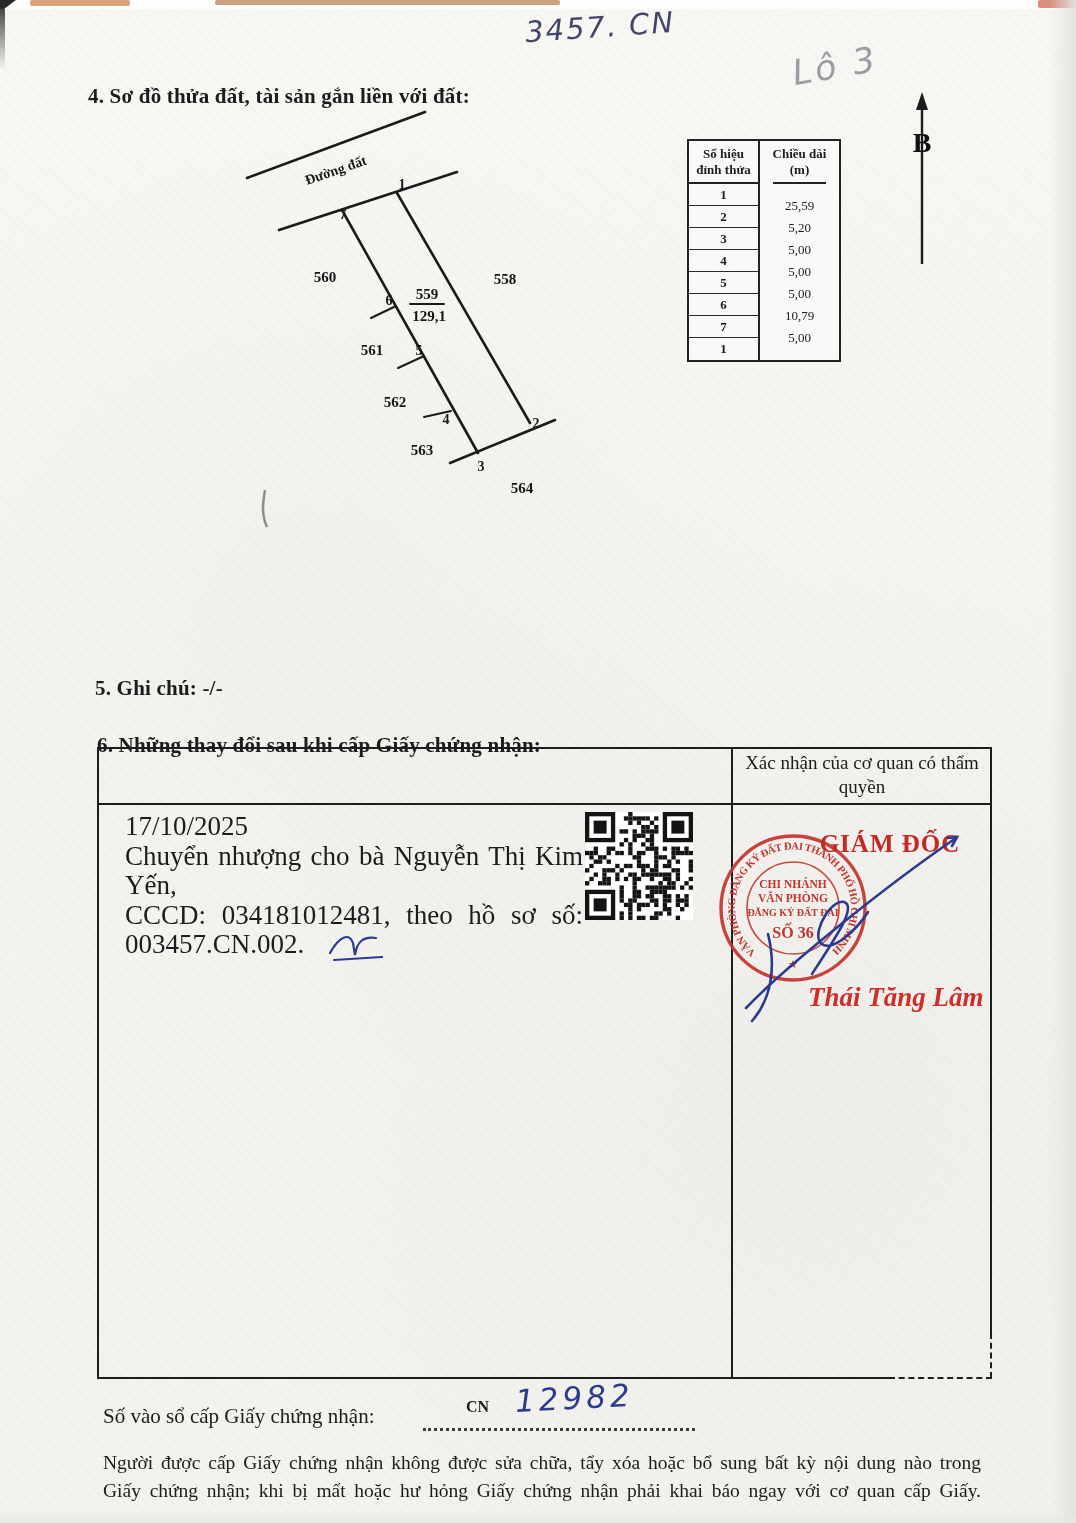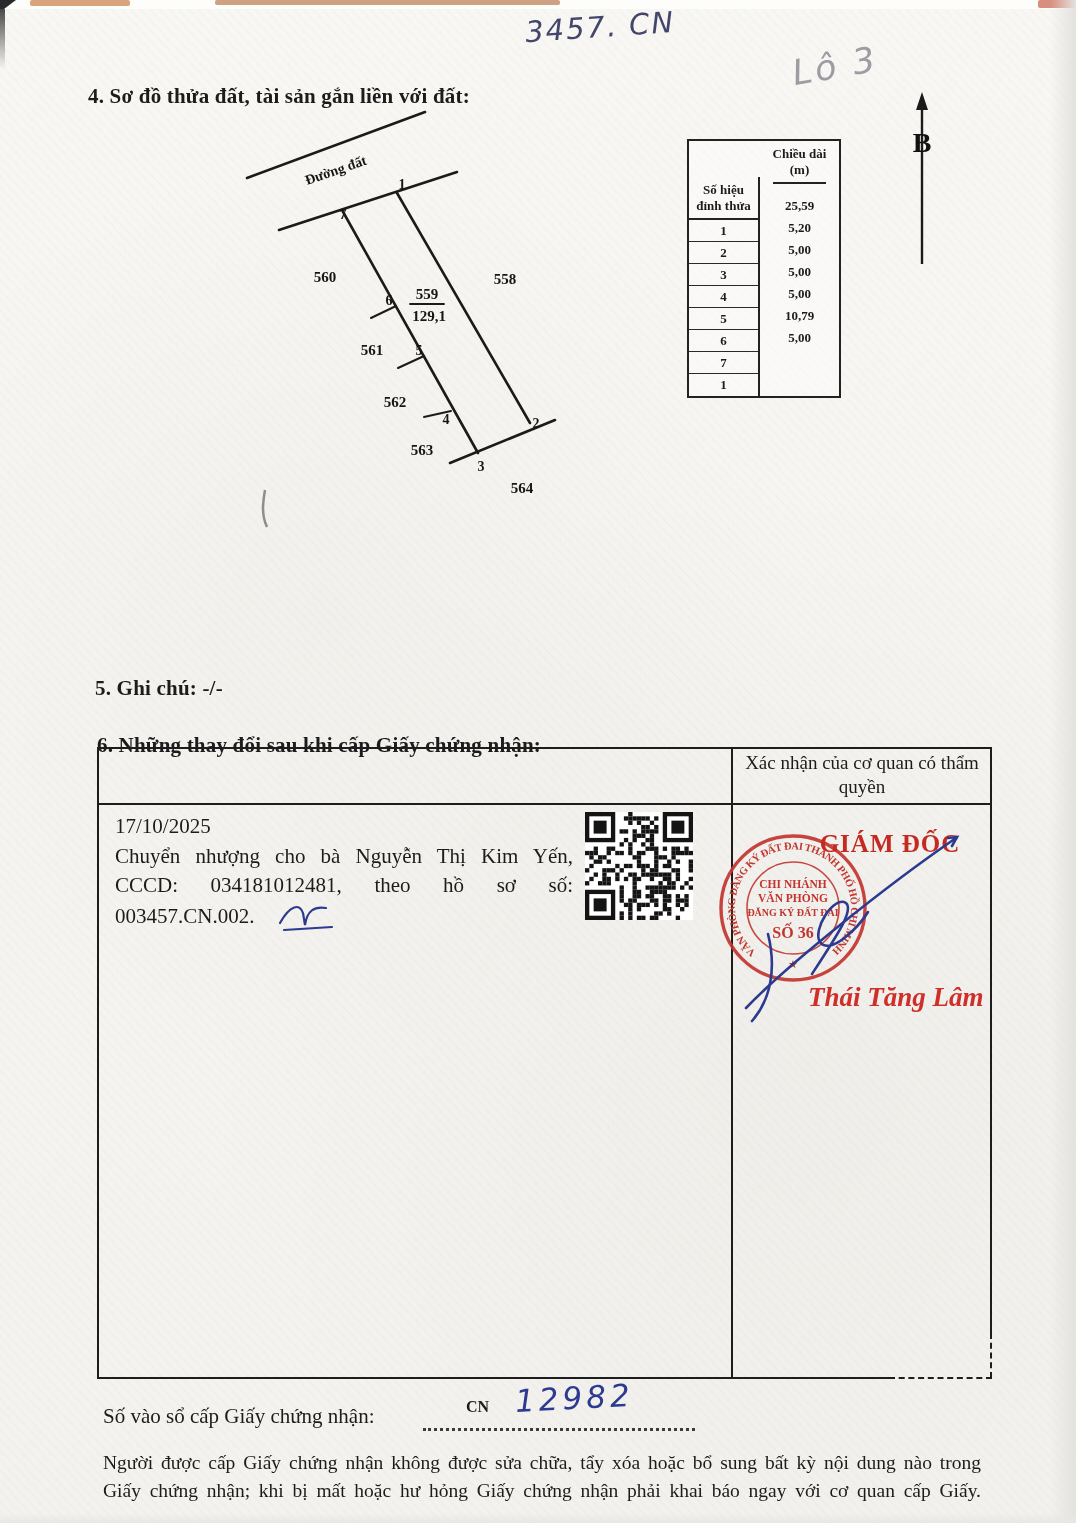--- a/index.html
+++ b/index.html
@@ -25,35 +25,35 @@
 
   .abs{position:absolute;}
   .sec-title{font-weight:bold;font-size:21px;letter-spacing:0.2px;margin-top:16px;}
 
   .hand{font-family:"DejaVu Sans",sans-serif;font-style:italic;}
   .hand-top{left:525px;top:10px;font-size:29px;color:#42466a;transform:rotate(-4deg);letter-spacing:2px;}
   .hand-lot{left:792px;top:46px;font-size:35px;color:#9c9ca2;transform:rotate(-10deg);letter-spacing:3px;}
 
   
   .vtable{left:687px;top:139px;width:150px;border:2px solid #222;background:rgba(255,255,255,0.4);display:flex;font-size:13px;}
-  .vt-col1{width:69px;border-right:2px solid #222;display:flex;flex-direction:column;margin-top:36px;}
+  .vt-col1{width:69px;border-right:2px solid #222;display:flex;flex-direction:column;}
   .vt-col2{flex:1;display:flex;flex-direction:column;align-items:center;}
   .vt-head{height:41px;border-bottom:2px solid #222;display:flex;flex-direction:column;justify-content:center;align-items:center;font-weight:bold;line-height:16px;}
   .vt-cell{height:22px;box-sizing:border-box;border-bottom:1.5px solid #2a2a2a;display:flex;align-items:center;justify-content:center;font-weight:bold;}
   .vt-cell:last-child{border-bottom:none;}
-  .vt-len{height:22px;display:flex;align-items:center;justify-content:center;font-weight:bold;}
+  .vt-len{height:22px;display:flex;align-items:center;justify-content:center;font-weight:normal;}
   .vt-lens{padding-top:11px;}
 
   
   .line{position:absolute;border:0 solid #1d1d1d;}
 
   .th1{left:97px;top:757px;width:634px;text-align:center;font-size:19.5px;}
   .th2{left:737px;top:751px;width:250px;text-align:center;font-size:19px;line-height:24px;}
 
-  .entry{left:115px;top:812px;width:458px;font-size:21px;line-height:29.5px;}
+  .entry{left:125px;top:812px;width:458px;font-size:27px;line-height:29.5px;}
   .entry .just{text-align:justify;text-align-last:justify;}
   .sig-small{display:inline-block;vertical-align:-12px;margin-left:22px;}
 
   .register{left:103px;top:1392px;width:620px;height:50px;font-size:21px;}
   .reg-label{position:absolute;left:0;top:12px;}
   .reg-leader{position:absolute;left:320px;top:36px;width:272px;border-top:3px dotted #3c3c3c;}
   .reg-cn{position:absolute;left:347px;top:6px;font-weight:bold;font-size:16px;margin-left:16px;}
   .reg-num{position:absolute;left:412px;top:-12px;font-size:31px;color:#2c3a8f;transform:rotate(-3deg);letter-spacing:4px;}
 
   .notice{left:103px;top:1449px;width:878px;font-size:19.5px;line-height:28px;}

